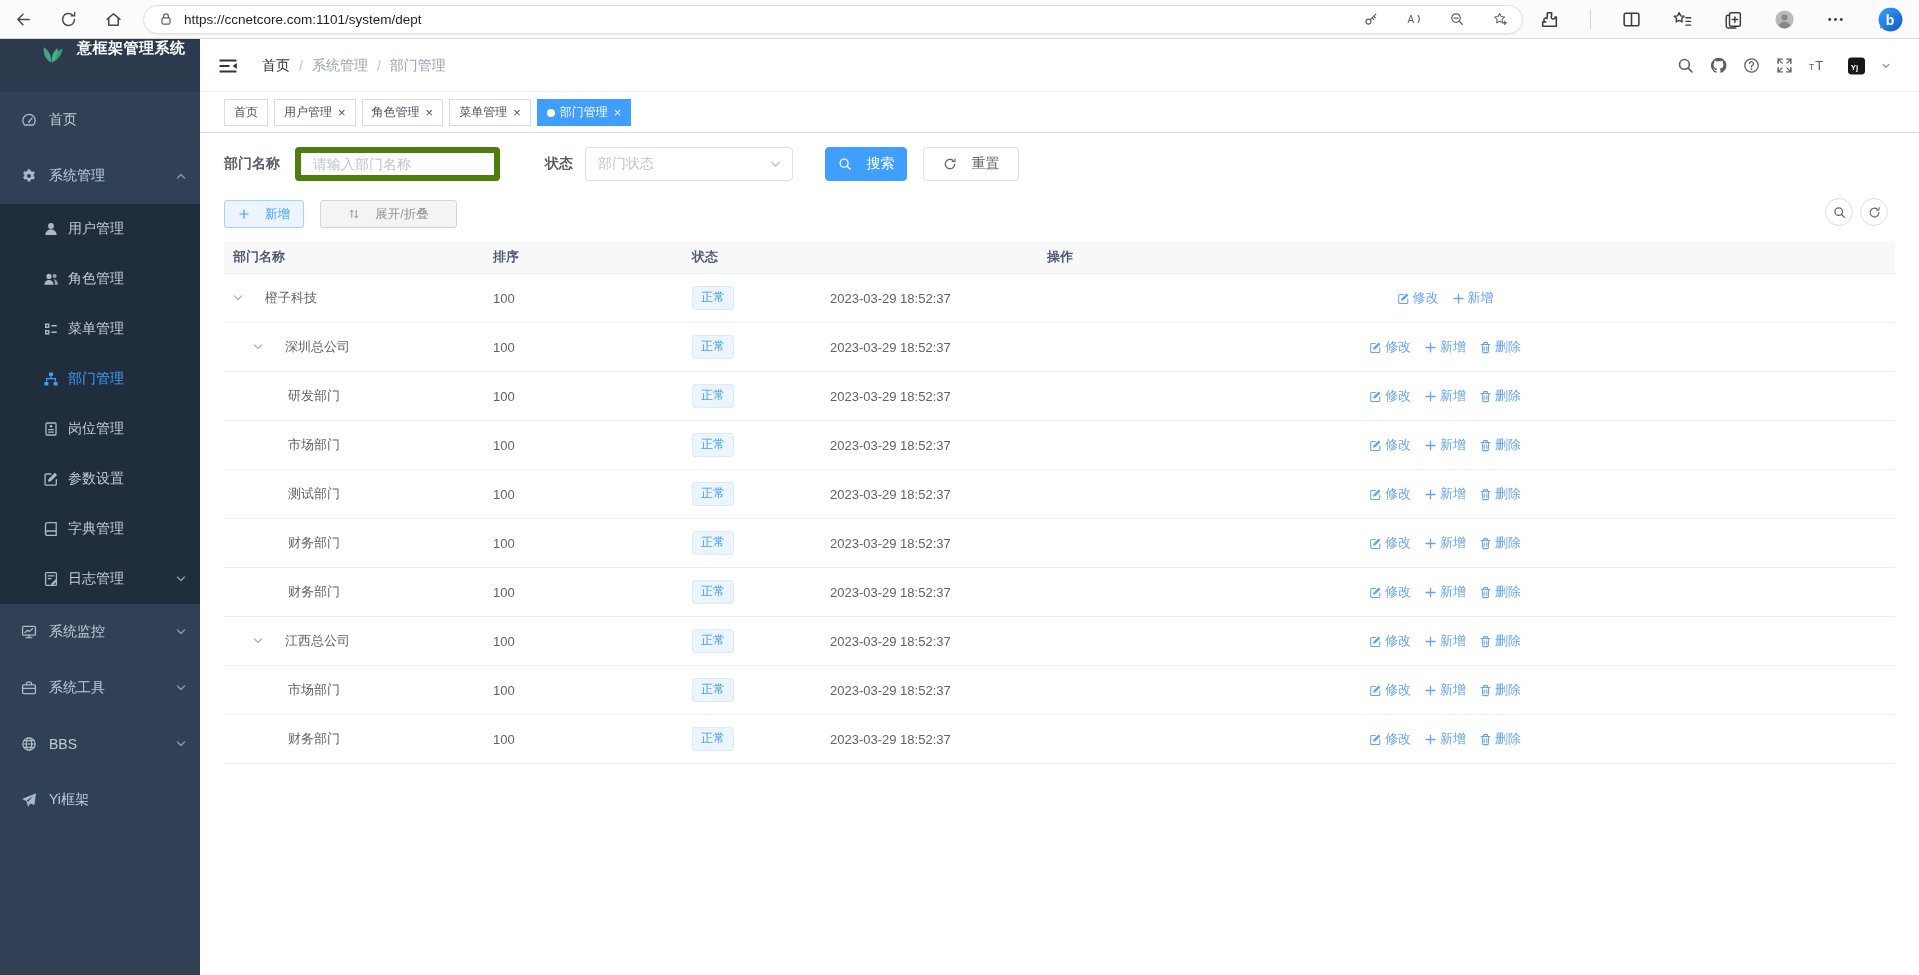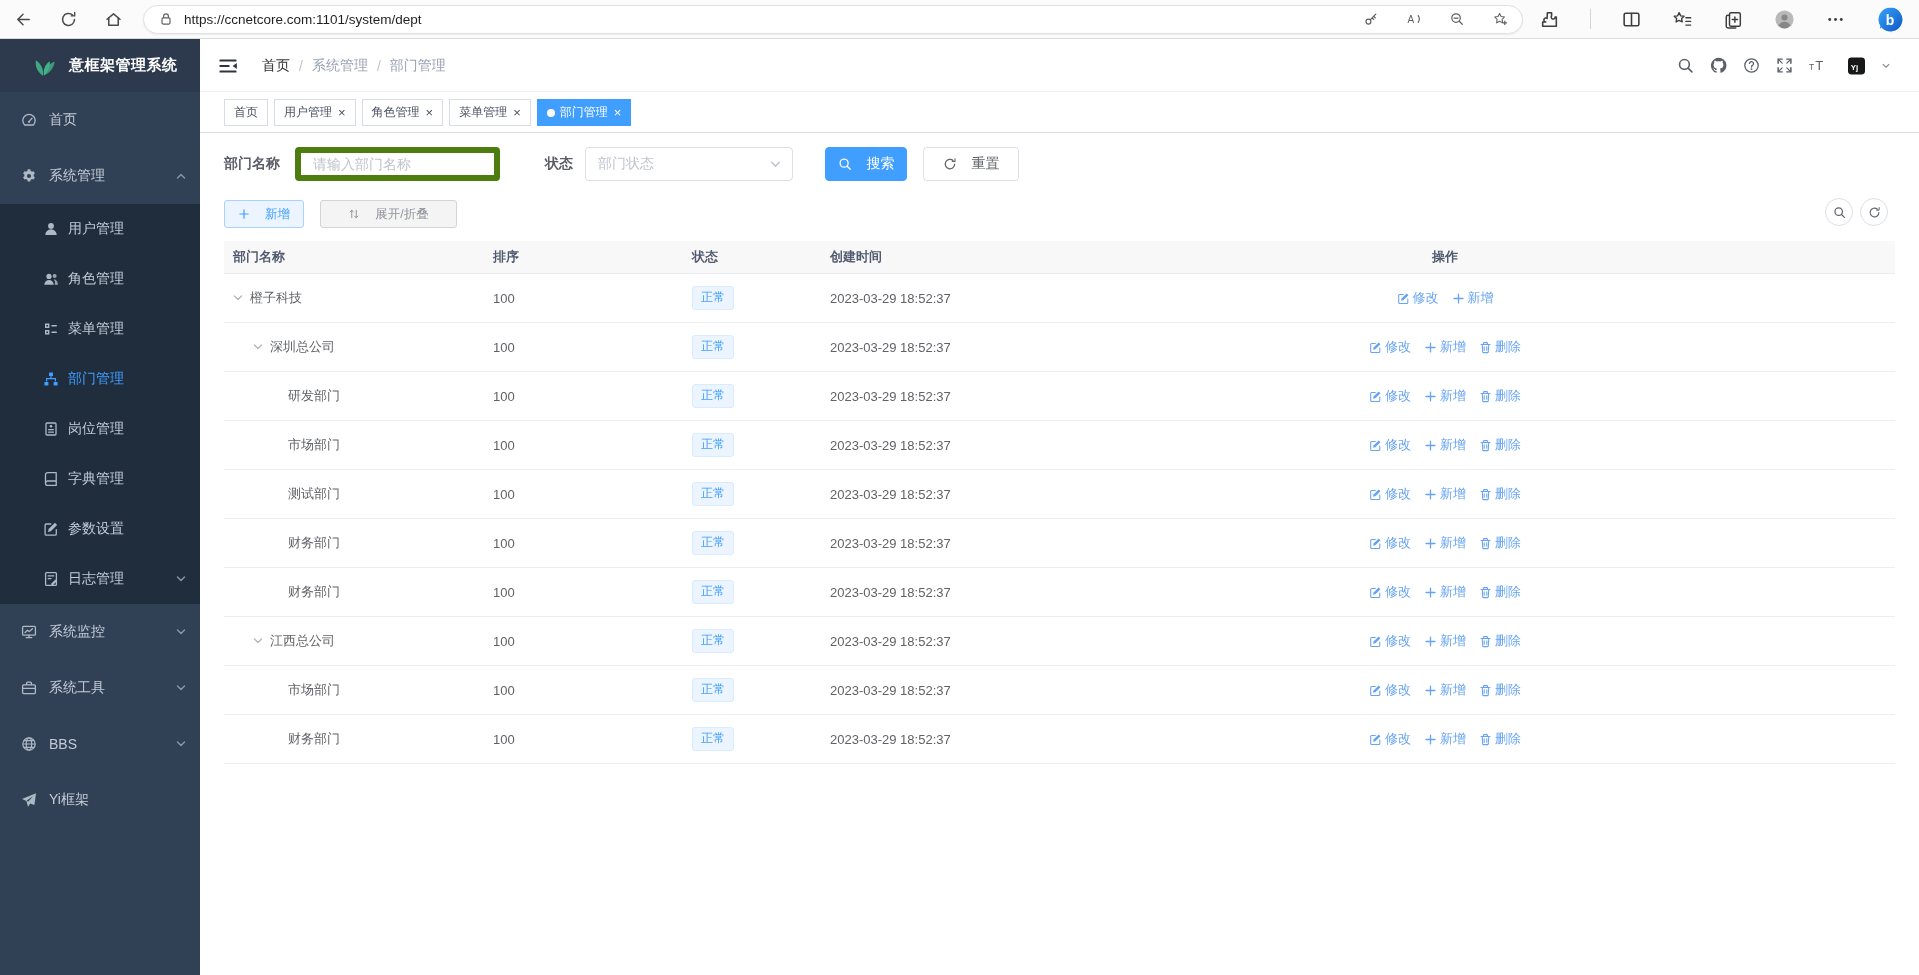--- a/index.html
+++ b/index.html
@@ -20,21 +20,21 @@
   .pill-spacer { flex:1; }
   .pill-icons { display:flex; align-items:center; gap:27px; color:#4f4f4f; }
   .pill-icons .i { width:18px; height:18px; cursor:pointer; }
   .btools { display:flex; align-items:center; gap:30px; color:#3e3e3e; }
   .btools .i { width:21px; height:21px; cursor:pointer; }
   .btools .i[data-name="bing-icon"] { width:29px; height:29px; }
   .vsep { width:1px; height:20px; background:#d4d4d4; }
 
   
   #sidebar { position:absolute; left:0; top:39px; width:200px; height:936px; background:#304156; }
-  #logo-row { height:53px; background:#2d3a4d; display:flex; align-items:center; padding-left:30px; }
+  #logo-row { height:53px; background:#2d3a4d; display:flex; padding-left:38px; }
   #logo-row .i { width:27px; height:27px; }
   #logo-title { margin-left:12px; color:#fff; font-size:15px; font-weight:bold; letter-spacing:.5px; }
   .s-item { position:relative; display:flex; align-items:center; height:56px; color:#c3cbd8; font-size:14px; cursor:pointer; }
   .s-item .i { width:16px; height:16px; margin-left:21px; color:#aeb9c6; }
   .s-item .s-label { margin-left:12px; }
   .s-item.lv1 { background:#1f2d3d; height:50px; }
   .s-item.lv1 .i { margin-left:43px; }
   .s-item.lv1 .s-label { margin-left:9px; }
   .s-item.active, .s-item.active .i { color:#409eff; }
   .s-caret { position:absolute; right:13px; width:12px !important; height:12px !important; margin-left:0 !important; color:#8b97a6 !important; }
@@ -90,21 +90,21 @@
   #circle-search { left:1625px; }
   #circle-refresh { left:1660px; }
 
   
   #table { position:absolute; left:24px; top:202px; width:1671px; }
   .trow { display:grid; grid-template-columns:269px 199px 138px 460px 310px 1fr; align-items:center;
     height:49px; border-bottom:1px solid #ebeef5; font-size:13px; color:#606266; }
   #thead.trow { height:33px; background:#f8f8f9; font-weight:bold; color:#515a6e; border-bottom:1px solid #e9ecf2; }
   #thead .hcell:first-child { padding-left:9px; }
   #thead .hcell.center { text-align:center; }
-  .name-cell { display:flex; align-items:center; }
+  .name-cell { display:flex; align-items:center;gap:15px; }
   .name-cell.ind0 { padding-left:8px; }
   .name-cell.ind1 { padding-left:28px; }
   .name-cell.ind2 { padding-left:64px; }
   .tree-caret { width:12px !important; height:12px !important; color:#b3b7bf; margin-right:6px; cursor:pointer; }
   .chip { display:inline-block; padding:3px 8px; font-size:12px; color:#409eff; background:#ecf5ff;
     border:1px solid #d9ecff; border-radius:3px; line-height:1.3; }
   .actions { display:flex; justify-content:center; gap:13px; }
   .act { display:inline-flex; align-items:center; gap:3px; color:#66a3f3; font-size:13px; cursor:pointer; text-decoration:none; }
   .act .i { width:13px; height:13px; }
 </style>
@@ -302,37 +302,37 @@
       <div class="s-item lv1" data-name="sidebar-item-post-mgmt">
         <span class="i" data-name="badge-icon">
           <svg viewBox="0 0 16 16" fill="none" stroke="currentColor" stroke-width="1.3" stroke-linecap="round">
             <rect x="3" y="2" width="10" height="12" rx="1"></rect>
             <path d="M5.6 8.6h4.8M5.6 11.2h4.8"></path>
             <circle cx="8" cy="5.3" r="1.3" fill="currentColor" stroke="none"></circle>
           </svg>
         </span>
         <span class="s-label" data-name="sidebar-item-label">岗位管理</span>
       </div>
+      <div class="s-item lv1" data-name="sidebar-item-param-settings">
+        <span class="i" data-name="edit-square-icon">
+          <svg viewBox="0 0 16 16" fill="none" stroke="currentColor" stroke-width="1.3" stroke-linecap="round">
+            <path d="M13.3 8.6v4.4a1.2 1.2 0 0 1-1.2 1.2H3.3a1.2 1.2 0 0 1-1.2-1.2V4.2A1.2 1.2 0 0 1 3.3 3h4.5"></path>
+            <path d="M11.9 1.8l2.2 2.2-6.3 6.3-2.8.6.6-2.8z" fill="currentColor" stroke="none"></path>
+          </svg>
+        </span>
+        <span class="s-label" data-name="sidebar-item-label">参数设置</span>
+      </div>
       <div class="s-item lv1" data-name="sidebar-item-dict-mgmt">
         <span class="i" data-name="dict-icon">
           <svg viewBox="0 0 16 16" fill="none" stroke="currentColor" stroke-width="1.3" stroke-linejoin="round">
             <path d="M4.7 1.6h8.5v12.8H4.7a2.2 2.2 0 0 1-2.2-2.2V3.8a2.2 2.2 0 0 1 2.2-2.2z"></path>
             <path d="M2.5 12.2a2.2 2.2 0 0 1 2.2-2.2h8.5"></path>
           </svg>
         </span>
         <span class="s-label" data-name="sidebar-item-label">字典管理</span>
-      </div>
-      <div class="s-item lv1" data-name="sidebar-item-param-settings">
-        <span class="i" data-name="edit-square-icon">
-          <svg viewBox="0 0 16 16" fill="none" stroke="currentColor" stroke-width="1.3" stroke-linecap="round">
-            <path d="M13.3 8.6v4.4a1.2 1.2 0 0 1-1.2 1.2H3.3a1.2 1.2 0 0 1-1.2-1.2V4.2A1.2 1.2 0 0 1 3.3 3h4.5"></path>
-            <path d="M11.9 1.8l2.2 2.2-6.3 6.3-2.8.6.6-2.8z" fill="currentColor" stroke="none"></path>
-          </svg>
-        </span>
-        <span class="s-label" data-name="sidebar-item-label">参数设置</span>
       </div>
       <div class="s-item lv1" data-name="sidebar-item-log-mgmt">
         <span class="i" data-name="log-icon">
           <svg viewBox="0 0 16 16" fill="none" stroke="currentColor" stroke-width="1.3" stroke-linecap="round">
             <rect x="2.6" y="1.6" width="10.8" height="12.8" rx="1"></rect>
             <path d="M5.2 4.9h5.6M5.2 7.6h2.8"></path>
             <path d="M12.4 8.5l1.6 1.6-3.8 3.8-2 .4.4-2z" fill="currentColor" stroke="none"></path>
           </svg>
         </span>
         <span class="s-label" data-name="sidebar-item-label">日志管理</span>
@@ -553,21 +553,20 @@
           <path d="M13.7 1.9v3.2h-3.2" stroke-width="1.2"></path>
         </svg>
       </span>
   </div>
 
   <div id="table" data-name="dept-table">
     <div class="trow" id="thead" data-name="table-header">
       <div class="hcell" data-name="column-header">部门名称</div>
       <div class="hcell" data-name="column-header">排序</div>
       <div class="hcell" data-name="column-header">状态</div>
-      <div class="hcell" data-name="column-header">创建时间</div>
       <div class="hcell center" data-name="column-header">操作</div>
       <div class="hcell" data-name="column-header-filler"></div>
     </div>
     <div id="tbody" data-name="table-body">
         <div class="trow" data-name="table-row">
           <div class="name-cell ind0" data-name="dept-name-cell">
             <span class="i tree-caret" data-name="tree-expand-icon">
               <svg viewBox="0 0 12 12" fill="none" stroke="currentColor" stroke-width="1.4" stroke-linecap="round" stroke-linejoin="round">
                 <path d="M2.5 4l3.5 3.5L9.5 4"></path>
               </svg>

